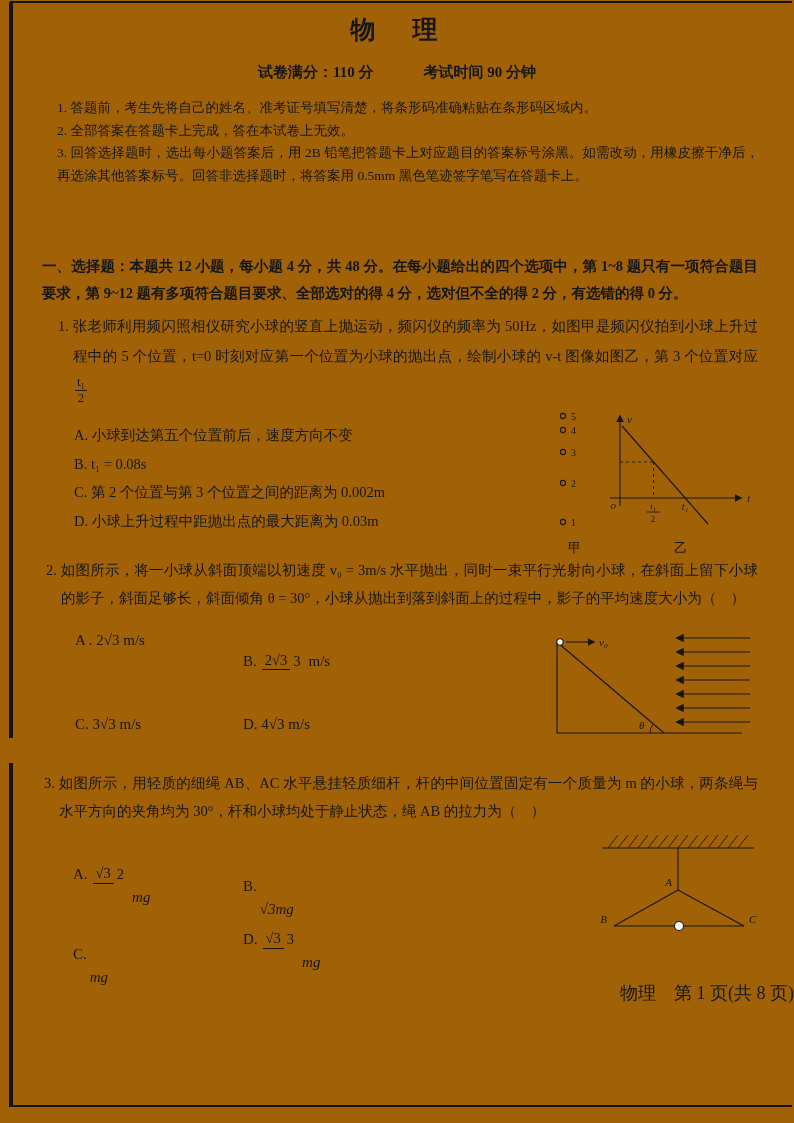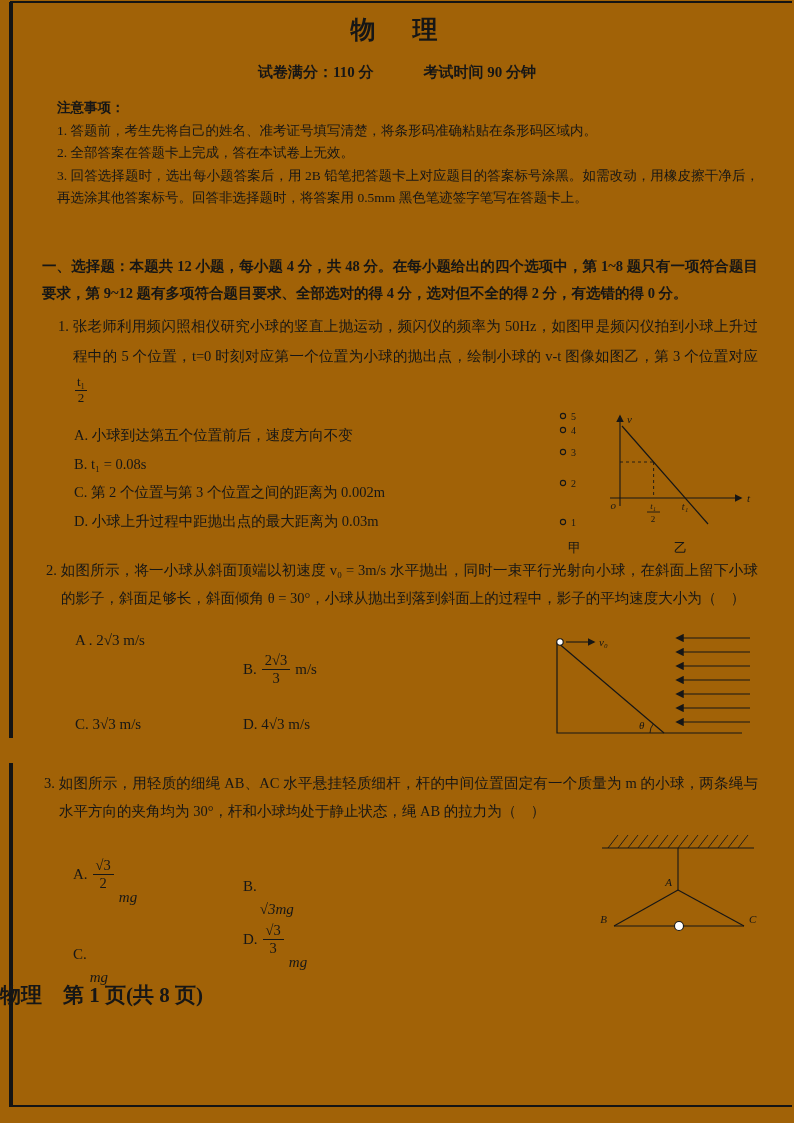--- a/index.html
+++ b/index.html
@@ -40,57 +40,56 @@
   .stem { position:absolute; font-size:14.5px; text-align:justify; }
   .stem-q1 { top:311px; left:58px;  width:700px; line-height:30px;  padding-left:15px; text-indent:-15px; }
   .stem-q2 { top:557px; left:46px;  width:712px; line-height:27.5px; padding-left:15px; text-indent:-15px; }
   .stem-q3 { top:769px; left:44px;  width:714px; line-height:28px;  padding-left:15px; text-indent:-15px; }
 
   .q1-options { position:absolute; top:421px; left:74px; width:470px; font-size:14.5px; line-height:28.5px; }
 
   .opt { position:absolute; font-size:15px; display:flex; align-items:center; gap:3px; white-space:nowrap; }
   .it  { font-style: italic; margin-top: 46px; }
 
-  .frac { display:inline-flex; flex-direction:column; align-items:center; line-height:1.18; font-size:14.5px; margin:0 2px; }
+  .frac { display:inline-flex; flex-direction:row; align-items:center; line-height:1.18; font-size:14.5px; margin:0 2px; }
   .frac .num { border-bottom:1.3px solid #161616; padding:0 3px; }
   .frac .den { padding:0 3px; }
 
   .ifrac { display:inline-block; text-align:center; vertical-align:-11px; line-height:1.12; font-size:13px; text-indent:0; margin:0 2px; }
   .ifrac .num { display:block; border-bottom:1.2px solid #161616; padding:0 2px; }
   .ifrac .den { display:block; }
 
   .fig { position:absolute; }
   .fig-q1 { left:548px; top:404px; }
   .fig-q2 { left:512px; top:632px; }
   .fig-q3 { left:584px; top:824px; }
 
   .footer {
     position:absolute; top:981px; left:0; width:100%;
-    text-align:left; font-size:21px; font-weight:bold;
+    text-align:right; font-size:18px; font-weight:normal;
   }
   svg text { fill:#161616; stroke:none; font-family:"Liberation Serif","DejaVu Serif",serif; }
 </style>
 </head>
 <body>
 
 <div class="page">
 
   <div class="scan-top"></div>
   <div class="scan-bottom"></div>
   <div class="scan-left-a"></div>
   <div class="scan-left-b"></div>
 
   <div class="title">物　理</div>
   <div class="subtitle">
     <span>试卷满分：110 分</span>
     <span>考试时间 90 分钟</span>
   </div>
 
   <div class="notice">
-    <div class="notice-heading">注意事项：</div>
     <div>1. 答题前，考生先将自己的姓名、准考证号填写清楚，将条形码准确粘贴在条形码区域内。</div>
     <div>2. 全部答案在答题卡上完成，答在本试卷上无效。</div>
     <div>3. 回答选择题时，选出每小题答案后，用 2B 铅笔把答题卡上对应题目的答案标号涂黑。如需改动，用橡皮擦干净后，再选涂其他答案标号。回答非选择题时，将答案用 0.5mm 黑色笔迹签字笔写在答题卡上。</div>
   </div>
 
   <div class="section-heading">一、选择题：本题共 12 小题，每小题 4 分，共 48 分。在每小题给出的四个选项中，第 1~8 题只有一项符合题目要求，第 9~12 题有多项符合题目要求、全部选对的得 4 分，选对但不全的得 2 分，有选错的得 0 分。</div>
 
   <div class="stem stem-q1">
     <span>1. 张老师利用频闪照相仪研究小球的竖直上抛运动，频闪仪的频率为 50Hz，如图甲是频闪仪拍到小球上升过程中的 5 个位置，t=0 时刻对应第一个位置为小球的抛出点，绘制小球的 v-t 图像如图乙，第 3 个位置对应</span><span class="ifrac"><span class="num">t₁</span><span class="den">2</span></span>
   </div>

